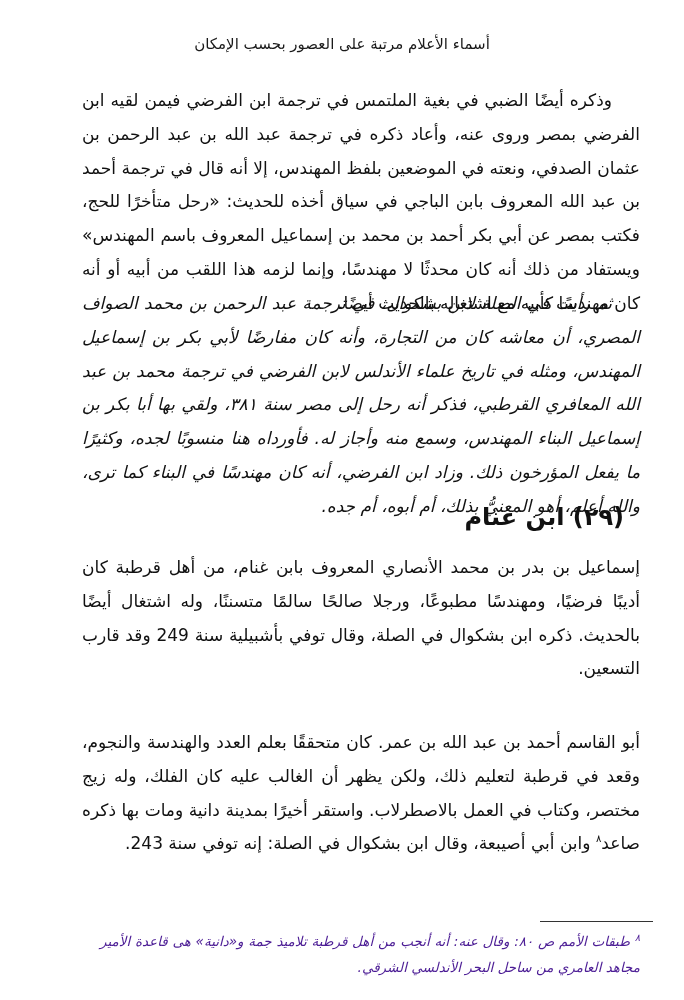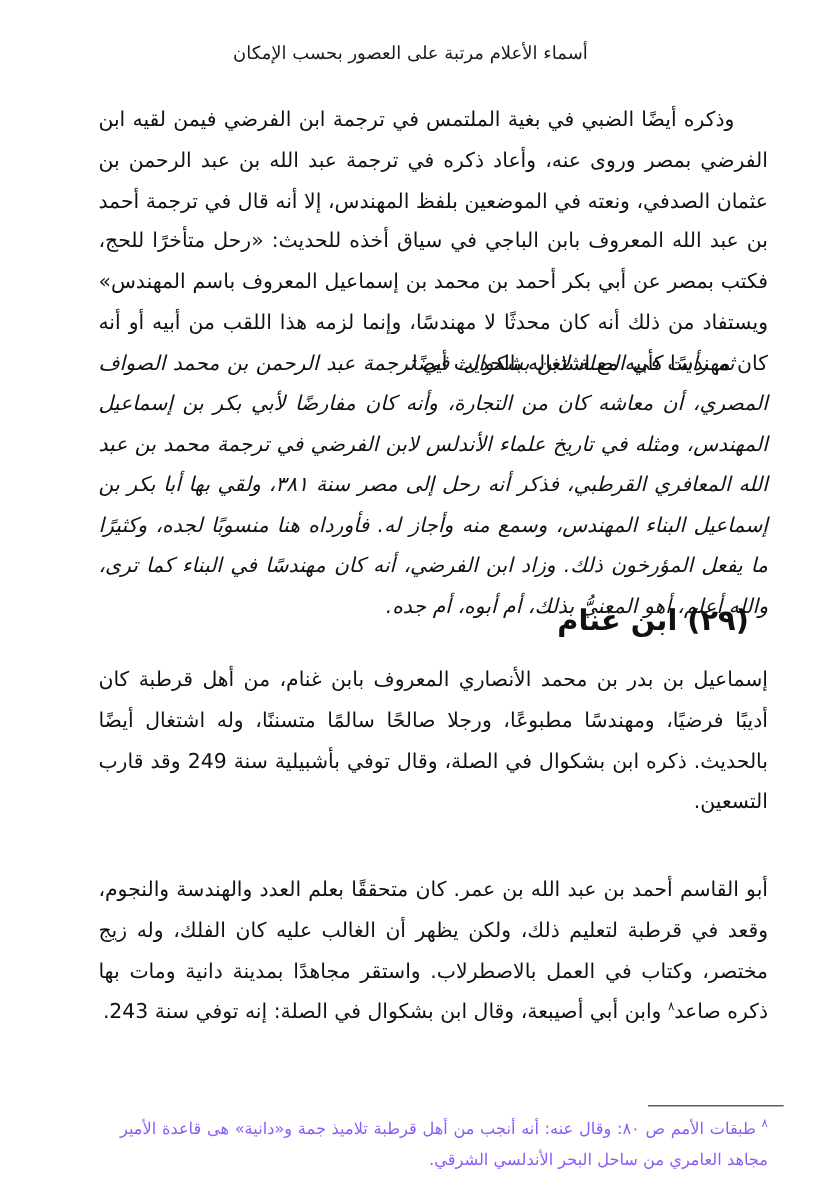--- a/index.html
+++ b/index.html
@@ -69,22 +69,23 @@
   .footnote {
     position: absolute;
     top: 928px;
     left: 100px;
     right: 32px;
     font-family: "DejaVu Sans", sans-serif;
     font-size: 13.5px;
     line-height: 26px;
     text-align: justify;
     text-align-last: right;
-    color: #8b5cf6;
+    color: #4c1d95;
     margin: 0;
+    font-style: italic;
   }
   sup.fn-mark {
     font-size: 10px;
     line-height: 0;
     vertical-align: super;
   }
   #p1 { top: 84px; }
   #p2 { top: 287px; font-style: italic; }
   #h29 { top: 503px; }
   #p3 { top: 551px; }
@@ -100,19 +101,19 @@
 
   <p id="p1" class="body-text indent">وذكره أيضًا الضبي في بغية الملتمس في ترجمة ابن الفرضي فيمن لقيه ابن الفرضي بمصر وروى عنه، وأعاد ذكره في ترجمة عبد الله بن عبد الرحمن بن عثمان الصدفي، ونعته في الموضعين بلفظ المهندس، إلا أنه قال في ترجمة أحمد بن عبد الله المعروف بابن الباجي في سياق أخذه للحديث: «رحل متأخرًا للحج، فكتب بمصر عن أبي بكر أحمد بن محمد بن إسماعيل المعروف باسم المهندس» ويستفاد من ذلك أنه كان محدثًا لا مهندسًا، وإنما لزمه هذا اللقب من أبيه أو أنه كان مهندسًا كأبيه مع اشتغاله بالحديث أيضًا.</p>
 
   <p id="p2" class="body-text indent">ثم رأيت في الصلة لابن بشكوال، في ترجمة عبد الرحمن بن محمد الصواف المصري، أن معاشه كان من التجارة، وأنه كان مفارضًا لأبي بكر بن إسماعيل المهندس، ومثله في تاريخ علماء الأندلس لابن الفرضي في ترجمة محمد بن عبد الله المعافري القرطبي، فذكر أنه رحل إلى مصر سنة ٣٨١، ولقي بها أبا بكر بن إسماعيل البناء المهندس، وسمع منه وأجاز له. فأورداه هنا منسوبًا لجده، وكثيرًا ما يفعل المؤرخون ذلك. وزاد ابن الفرضي، أنه كان مهندسًا في البناء كما ترى، والله أعلم، أهو المعنيُّ بذلك، أم أبوه، أم جده.</p>
 
   <h2 id="h29" class="section-heading">(٢٩) ابن غنام</h2>
 
   <p id="p3" class="body-text">إسماعيل بن بدر بن محمد الأنصاري المعروف بابن غنام، من أهل قرطبة كان أديبًا فرضيًا، ومهندسًا مطبوعًا، ورجلا صالحًا سالمًا متسننًا، وله اشتغال أيضًا بالحديث. ذكره ابن بشكوال في الصلة، وقال توفي بأشبيلية سنة 249 وقد قارب التسعين.</p>
 
 
-  <p id="p4" class="body-text"><span>أبو القاسم أحمد بن عبد الله بن عمر. كان متحققًا بعلم العدد والهندسة والنجوم، وقعد في قرطبة لتعليم ذلك، ولكن يظهر أن الغالب عليه كان الفلك، وله زيج مختصر، وكتاب في العمل بالاصطرلاب. واستقر مجاهدًا بمدينة دانية ومات بها ذكره صاعد</span><sup class="fn-mark">٨</sup><span> وابن أبي أصيبعة، وقال ابن بشكوال في الصلة: إنه توفي سنة 243.</span></p>
+  <p id="p4" class="body-text"><span>أبو القاسم أحمد بن عبد الله بن عمر. كان متحققًا بعلم العدد والهندسة والنجوم، وقعد في قرطبة لتعليم ذلك، ولكن يظهر أن الغالب عليه كان الفلك، وله زيج مختصر، وكتاب في العمل بالاصطرلاب. واستقر أخيرًا بمدينة دانية ومات بها ذكره صاعد</span><sup class="fn-mark">٨</sup><span> وابن أبي أصيبعة، وقال ابن بشكوال في الصلة: إنه توفي سنة 243.</span></p>
 
   <div class="fn-rule"></div>
 
   <p class="footnote"><sup class="fn-mark">٨</sup><span> طبقات الأمم ص ٨٠: وقال عنه: أنه أنجب من أهل قرطبة تلاميذ جمة و«دانية» هى قاعدة الأمير مجاهد العامري من ساحل البحر الأندلسي الشرقي.</span></p>
 
 </div>
 
 </body></html>

